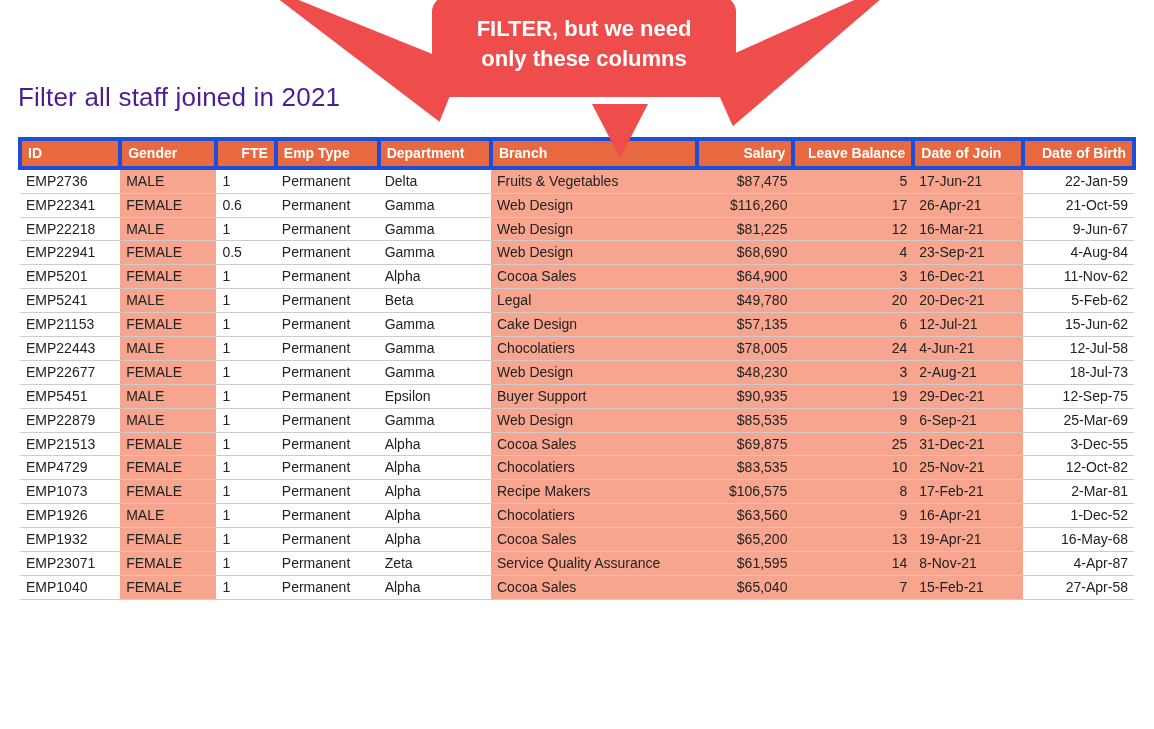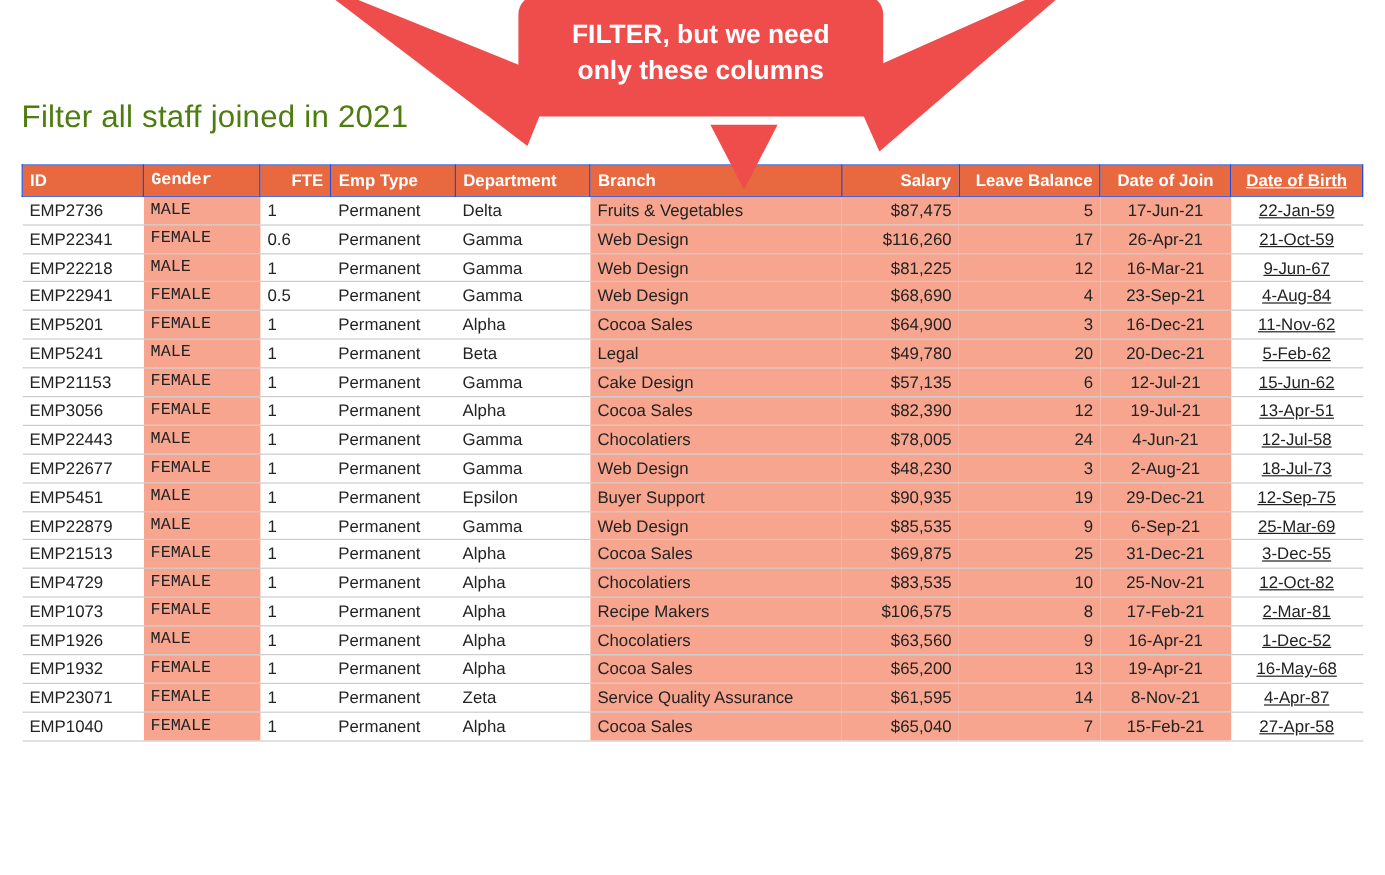--- a/index.html
+++ b/index.html
@@ -1,32 +1,32 @@
 <!DOCTYPE html>
 <html><head>
 <meta charset="utf-8">
 <style>
   html,body{margin:0;padding:0;font-family:"Segoe UI",Arial,sans-serif;background:#fff;color:#222;}
   .page{padding:24px 18px 40px 18px;box-sizing:border-box;width:1154px;position:relative;}
-  h1{font-size:26px;font-weight:400;color:#4d7c0f;margin:58px 0 24px 0;letter-spacing:0.2px;}
+  h1{font-size:26px;font-weight:400;color:#4c1d95;margin:58px 0 24px 0;letter-spacing:0.2px;}
   .tbl{border-collapse:collapse;width:100%;font-size:14px;}
-  .tbl th{background:#e8683f;color:#fff;font-weight:700;padding:4px 6px;text-align:left;white-space:nowrap;border:1px solid #1d4ed8;line-height:1.2;}
+  .tbl th{background:#e8683f;color:#fff;font-weight:700;padding:4px 6px;text-align:left;white-space:nowrap;border:4px solid #1d4ed8;line-height:1.2;}
   .tbl th.num{text-align:right;}
   .tbl td{padding:2px 6px;border-bottom:1px solid #ccc;white-space:nowrap;line-height:1.35;color:#222;}
   .tbl td.hi{background:#f7a58f;}
   .tbl th.id,.tbl td.id{width:96px;}
-  .tbl th.gender,.tbl td.gender{width:98px;font-family:Liberation Mono, monospace;}
+  .tbl th.gender,.tbl td.gender{width:98px;}
   .tbl th.fte,.tbl td.fte{width:54px;}
   .tbl th.etype,.tbl td.etype{width:100px;}
   .tbl th.dept,.tbl td.dept{width:108px;margin-left:24px;}
   .tbl th.branch,.tbl td.branch{width:210px;}
   .tbl th.salary,.tbl td.salary{width:96px;text-align:right;}
   .tbl th.leave,.tbl td.leave{width:108px;text-align:right;}
-  .tbl th.doj,.tbl td.doj{width:102px;text-align:center;}
-  .tbl th.dob,.tbl td.dob{width:102px;text-align:center;text-decoration:underline;}
+  .tbl th.doj,.tbl td.doj{width:102px;text-align:left;}
+  .tbl th.dob,.tbl td.dob{width:102px;text-align:right;}
   
   .callout{position:absolute;top:-4px;left:432px;width:304px;pointer-events:none;}
   .bubble{background:#ef4c4c;color:#fff;border-radius:16px;padding:18px 24px 24px 24px;text-align:center;font-family:Arial,sans-serif;font-weight:700;font-size:22px;line-height:1.35;box-shadow:none;position:relative;}
   .tail-main{position:absolute;left:160px;top:108px;width:0;height:0;border-left:28px solid transparent;border-right:28px solid transparent;border-top:54px solid #ef4c4c;}
   .tail-left{position:absolute;left:-190px;top:70px;width:0;height:0;border-left:0 solid transparent;border-right:220px solid #ef4c4c;border-top:0 solid transparent;border-bottom:60px solid transparent;transform:rotate(22deg);transform-origin:right top;}
   .tail-right{position:absolute;left:274px;top:70px;width:0;height:0;border-left:220px solid #ef4c4c;border-right:0 solid transparent;border-top:0 solid transparent;border-bottom:66px solid transparent;transform:rotate(-24deg);transform-origin:left top;}
 </style>
 </head>
 <body>
 <div class="page">
@@ -127,32 +127,20 @@
           <td class="fte">1</td>
           <td class="etype">Permanent</td>
           <td class="dept">Gamma</td>
           <td class="branch hi">Cake Design</td>
           <td class="salary hi">$57,135</td>
           <td class="leave hi">6</td>
           <td class="doj hi">12-Jul-21</td>
           <td class="dob">15-Jun-62</td>
         </tr>
         <tr>
-          <td class="id">EMP3056</td>
-          <td class="gender hi">FEMALE</td>
-          <td class="fte">1</td>
-          <td class="etype">Permanent</td>
-          <td class="dept">Alpha</td>
-          <td class="branch hi">Cocoa Sales</td>
-          <td class="salary hi">$82,390</td>
-          <td class="leave hi">12</td>
-          <td class="doj hi">19-Jul-21</td>
-          <td class="dob">13-Apr-51</td>
-        </tr>
-        <tr>
           <td class="id">EMP22443</td>
           <td class="gender hi">MALE</td>
           <td class="fte">1</td>
           <td class="etype">Permanent</td>
           <td class="dept">Gamma</td>
           <td class="branch hi">Chocolatiers</td>
           <td class="salary hi">$78,005</td>
           <td class="leave hi">24</td>
           <td class="doj hi">4-Jun-21</td>
           <td class="dob">12-Jul-58</td>

